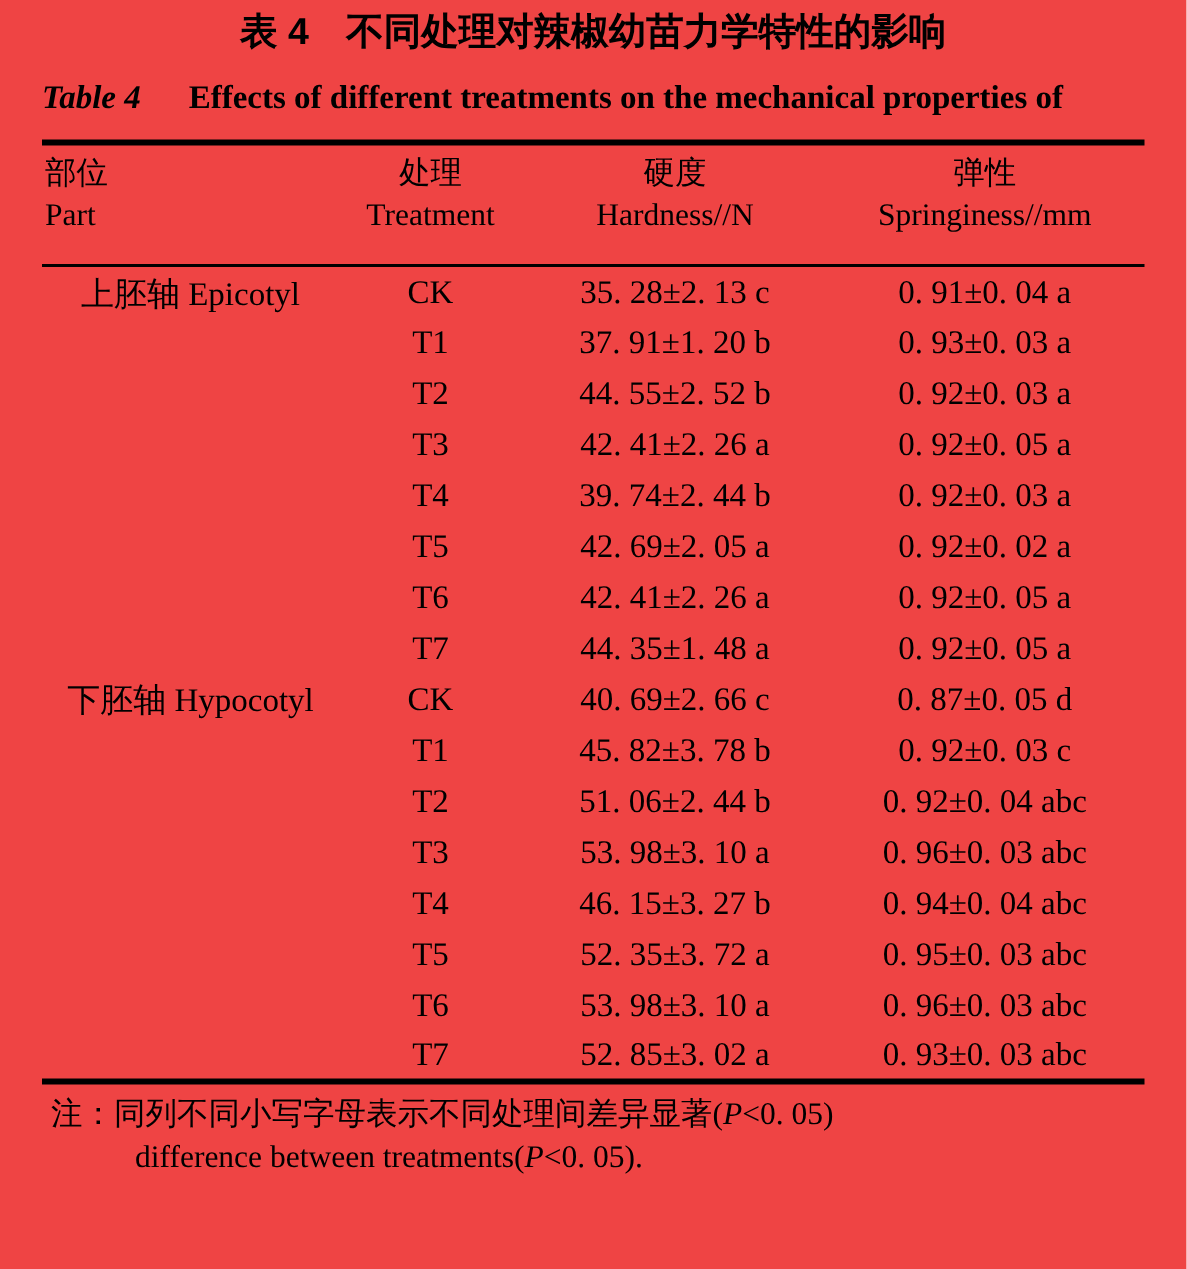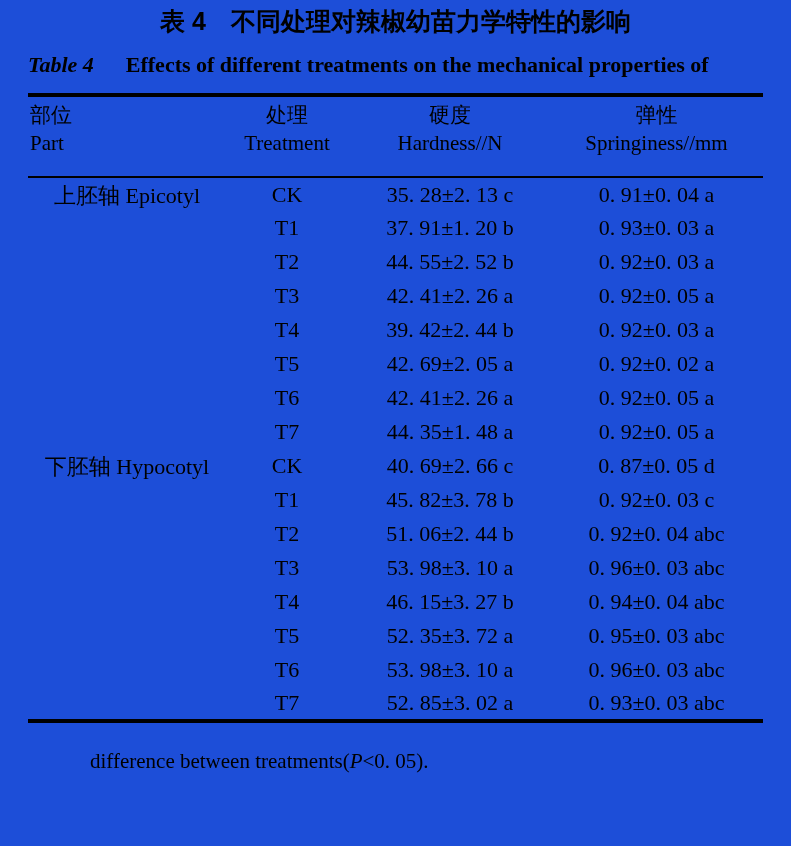--- a/index.html
+++ b/index.html
@@ -1,21 +1,21 @@
 <!DOCTYPE html>
 <html><head>
 <meta charset="utf-8">
 <style>
   * { margin: 0; padding: 0; box-sizing: border-box; }
   html, body { background: #ffffff; }
   .page {
     position: relative;
     width: 791px;
     height: 846px;
-    background: #1d4ed8;
+    background: #ef4444;
     color: #000000;
     font-family: "Liberation Serif", serif;
     overflow: hidden;
   }
   .title-zh {
     padding-top: 5px;
     text-align: center;
     font-family: "Liberation Sans", sans-serif;
     font-weight: 700;
     font-size: 25px;
@@ -72,21 +72,21 @@
   .notes {
     margin: 5px 28px 0 34px;
     font-size: 21px;
     line-height: 29px;
   }
   .note-zh { white-space: nowrap; }
   .note-en-line1 {
     text-align: justify;
     text-align-last: justify;
   }
-  .note-en-line2 { margin-left: 56px; white-space: nowrap; margin-top: 24px; }
+  .note-en-line2 { margin-left: 56px; white-space: nowrap; }
   .p-italic { font-style: italic; }
 </style>
 </head>
 <body>
 
 <div class="page">
 
   <div class="title-zh">表 4　不同处理对辣椒幼苗力学特性的影响</div>
 
   <div class="title-en">
@@ -137,21 +137,21 @@
         <td>44. 55±2. 52 b</td>
         <td>0. 92±0. 03 a</td>
       </tr>
       <tr>
         <td>T3</td>
         <td>42. 41±2. 26 a</td>
         <td>0. 92±0. 05 a</td>
       </tr>
       <tr>
         <td>T4</td>
-        <td>39. 42±2. 44 b</td>
+        <td>39. 74±2. 44 b</td>
         <td>0. 92±0. 03 a</td>
       </tr>
       <tr>
         <td>T5</td>
         <td>42. 69±2. 05 a</td>
         <td>0. 92±0. 02 a</td>
       </tr>
       <tr>
         <td>T6</td>
         <td>42. 41±2. 26 a</td>
@@ -202,16 +202,17 @@
       </tr>
       <tr>
         <td>T7</td>
         <td>52. 85±3. 02 a</td>
         <td>0. 93±0. 03 abc</td>
       </tr>
     </tbody>
   </table>
 
   <div class="notes">
+    <div class="note-zh"><span>注：同列不同小写字母表示不同处理间差异显著(</span><span class="p-italic">P</span><span>&lt;0. 05)</span></div>
     <div class="note-en-line2"><span>difference between treatments(</span><span class="p-italic">P</span><span>&lt;0. 05).</span></div>
   </div>
 
 </div>
 
 </body></html>

